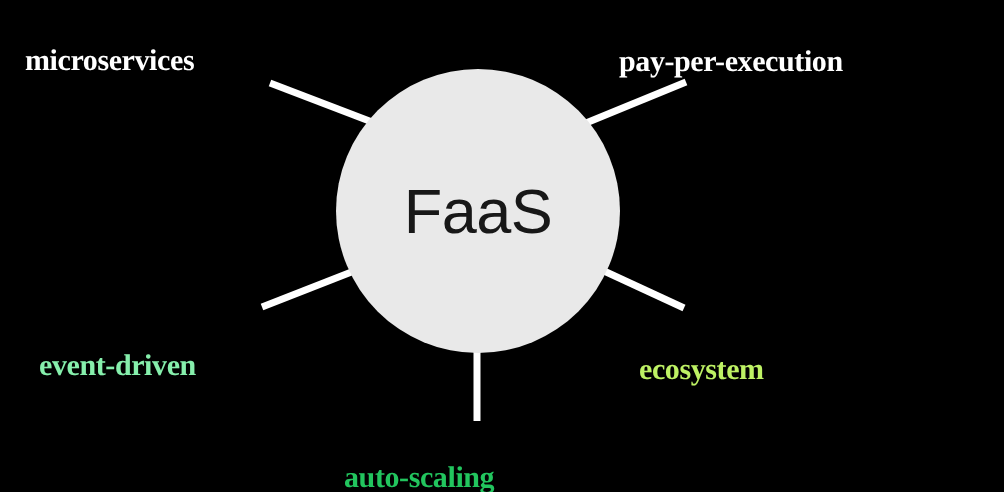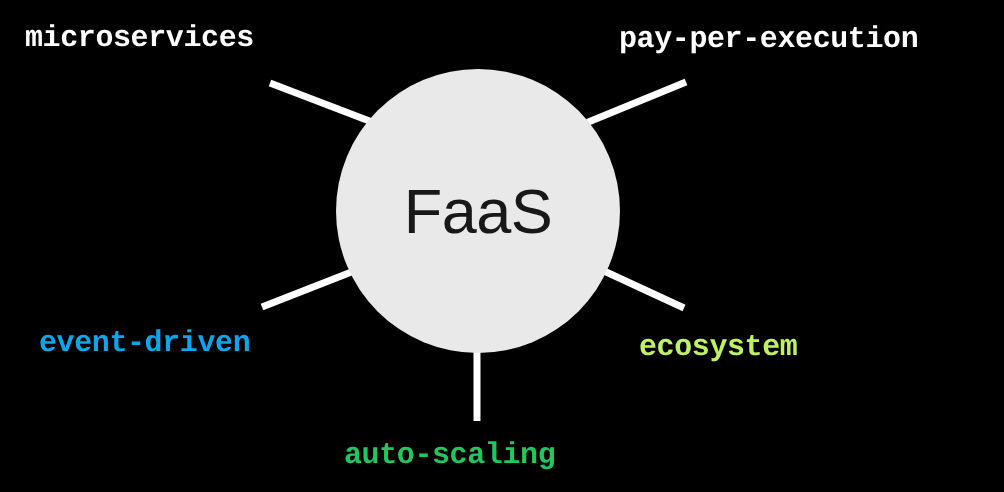--- a/index.html
+++ b/index.html
@@ -47,27 +47,28 @@
     font-size: 63px;
     font-weight: 400;
     fill: #181818;
     letter-spacing: -0.5px;
   }
 
   
   .spoke-label {
     position: absolute;
     color: #ffffff;
-    font-family: Liberation Mono, monospace;
+    font-family: Liberation Serif, serif;
     font-weight: 700;
     font-size: 30px;
     line-height: 1;
     white-space: nowrap;
     letter-spacing: -0.4px;
     text-rendering: geometricPrecision;
+    margin-top: 22px;
   }
 
   #label-microservices {
     left: 25px;
     top: 24px;
   }
   #label-pay-per-execution {
     left: 619px;
     top: 25px;
   }
@@ -99,19 +100,19 @@
 
     <circle class="hub-circle" cx="478" cy="211" r="142" style="fill: rgb(233, 233, 233);"></circle>
 
     <text class="hub-label-text" x="478" y="211" text-anchor="middle" dominant-baseline="central" style="fill: rgb(24, 24, 24);">FaaS</text>
   </svg>
 
   <div class="spoke-label" id="label-microservices" style="color: rgb(255, 255, 255);">microservices</div>
 
   <div class="spoke-label" id="label-pay-per-execution" style="color: rgb(255, 255, 255);">pay-per-execution</div>
 
-  <div class="spoke-label" id="label-event-driven" style="color: #0ea5e9;">event-driven</div>
+  <div class="spoke-label" id="label-event-driven" style="color: #86efac;">event-driven</div>
 
   <div class="spoke-label" id="label-ecosystem" style="color: #bef264;">ecosystem</div>
 
   <div class="spoke-label" id="label-auto-scaling" style="color: #22c55e;">auto-scaling</div>
 
 </div>
 
 </body></html>

